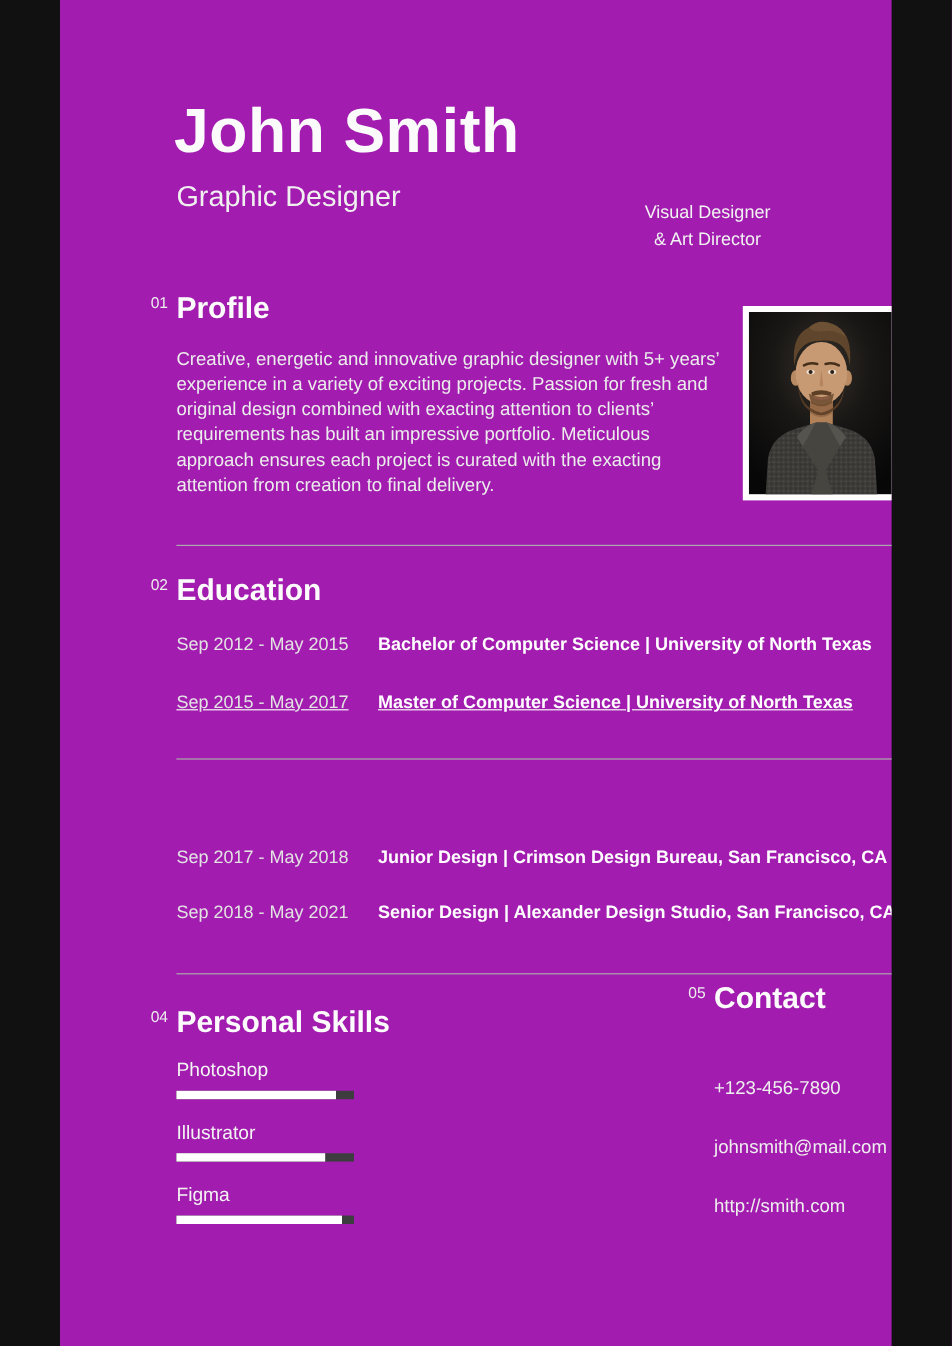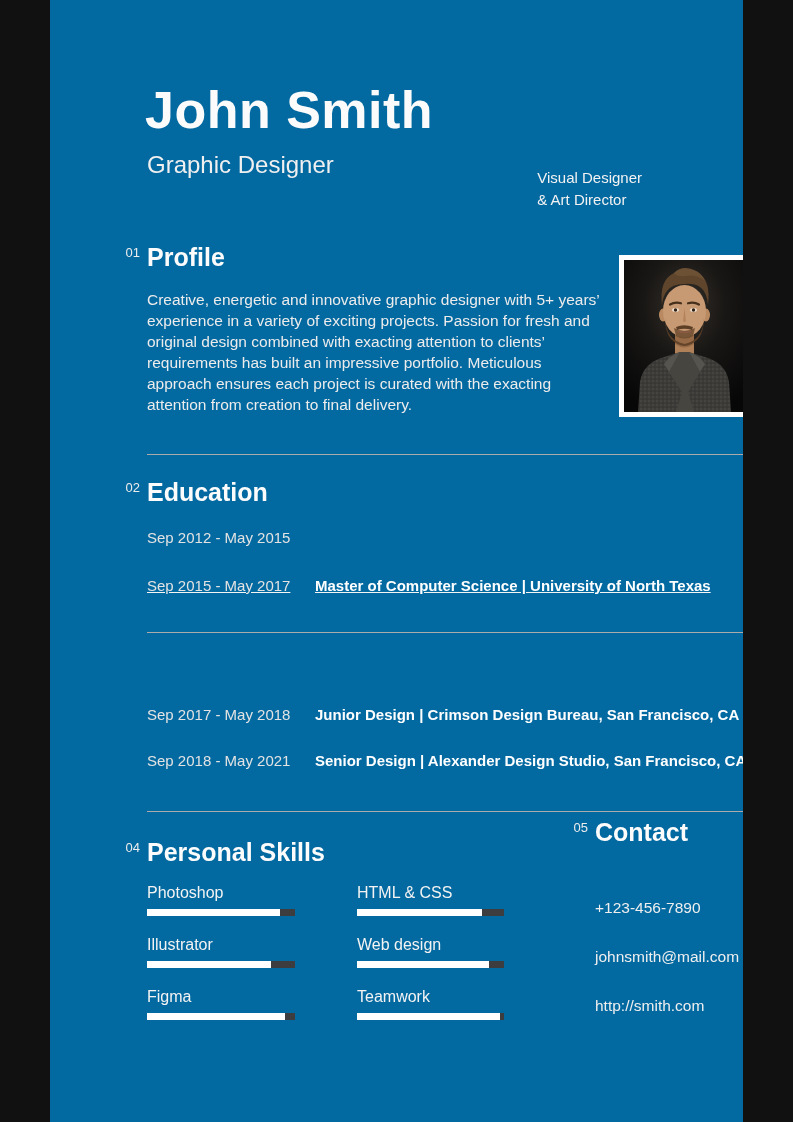--- a/index.html
+++ b/index.html
@@ -2,39 +2,39 @@
 <html><head>
 <meta charset="utf-8">
 <style>
   * { margin: 0; padding: 0; box-sizing: border-box; }
   html, body { background: #111; }
   .page {
     position: relative;
     width: 693px;
     height: 1122px;
     margin: 0 auto;
-    background: #0369a1;
+    background: #a21caf;
     color: #f5f5f5;
     font-family: "Liberation Sans", sans-serif;
     overflow: hidden;
   }
 
   
   .name {
     position: absolute; left: 95px; top: 80px;
     font-size: 52px; font-weight: 700; letter-spacing: 0.5px;
     color: #fbfbfb;
   }
   .job-title {
     position: absolute; left: 97px; top: 151px;
     font-size: 24px; font-weight: 400; color: #f0f0f0;
   }
   .tagline {
     position: absolute; right: 101px; top: 167px;
-    text-align: left; font-size: 15px; line-height: 21.5px; color: #f2f2f2;
+    text-align: center; font-size: 15px; line-height: 21.5px; color: #f2f2f2;
   }
 
   
   .sec-head { position: absolute; }
   .sec-num {
     position: absolute; right: 100%; margin-right: 7px; top: 2px;
     font-size: 13px; font-weight: 400; color: #ededed; white-space: nowrap;
   }
   .sec-label { font-size: 25px; font-weight: 700; color: #fcfcfc; white-space: nowrap; }
   #profile-head   { left: 97px; top: 243px; }
@@ -161,20 +161,21 @@
   <div class="divider" id="divider-1"></div>
   <div class="divider" id="divider-2"></div>
   <div class="divider" id="divider-3"></div>
 
   <div class="sec-head" id="education-head">
     <span class="sec-num">02</span>
     <span class="sec-label">Education</span>
   </div>
   <div class="entry-row" id="edu-row-0">
     <span class="entry-dates">Sep 2012 - May 2015</span>
+    <span class="entry-desc">Bachelor of Computer Science | University of North Texas</span>
   </div>
   <div class="entry-row" id="edu-row-1">
     <span class="entry-dates">Sep 2015 - May 2017</span>
     <span class="entry-desc">Master of Computer Science | University of North Texas</span>
   </div>
 
   <div class="entry-row" id="exp-row-0">
     <span class="entry-dates">Sep 2017 - May 2018</span>
     <span class="entry-desc">Junior Design | Crimson Design Bureau, San Francisco, CA</span>
   </div>
@@ -200,40 +201,20 @@
           <div class="skill-fill" style="width: 84%;"></div>
         </div>
     </div>
     <div class="skill-item">
       <div class="skill-label">Figma</div>
       <div class="skill-track">
           <div class="skill-fill" style="width: 93%;"></div>
         </div>
     </div>
   </div>
-  <div class="skills-col" id="skills-col-right">
-    <div class="skill-item">
-      <div class="skill-label">HTML &amp; CSS</div>
-      <div class="skill-track">
-          <div class="skill-fill" style="width: 85%;"></div>
-        </div>
-    </div>
-    <div class="skill-item">
-      <div class="skill-label">Web design</div>
-      <div class="skill-track">
-          <div class="skill-fill" style="width: 90%;"></div>
-        </div>
-    </div>
-    <div class="skill-item">
-      <div class="skill-label">Teamwork</div>
-      <div class="skill-track">
-          <div class="skill-fill" style="width: 97%;"></div>
-        </div>
-    </div>
-  </div>
 
   <div class="sec-head" id="contact-head">
     <span class="sec-num">05</span>
     <span class="sec-label">Contact</span>
   </div>
   <div class="contact-list">
     <div class="contact-item">+123-456-7890</div>
     <div class="contact-item">johnsmith@mail.com</div>
     <div class="contact-item">http://smith.com</div>
   </div>

